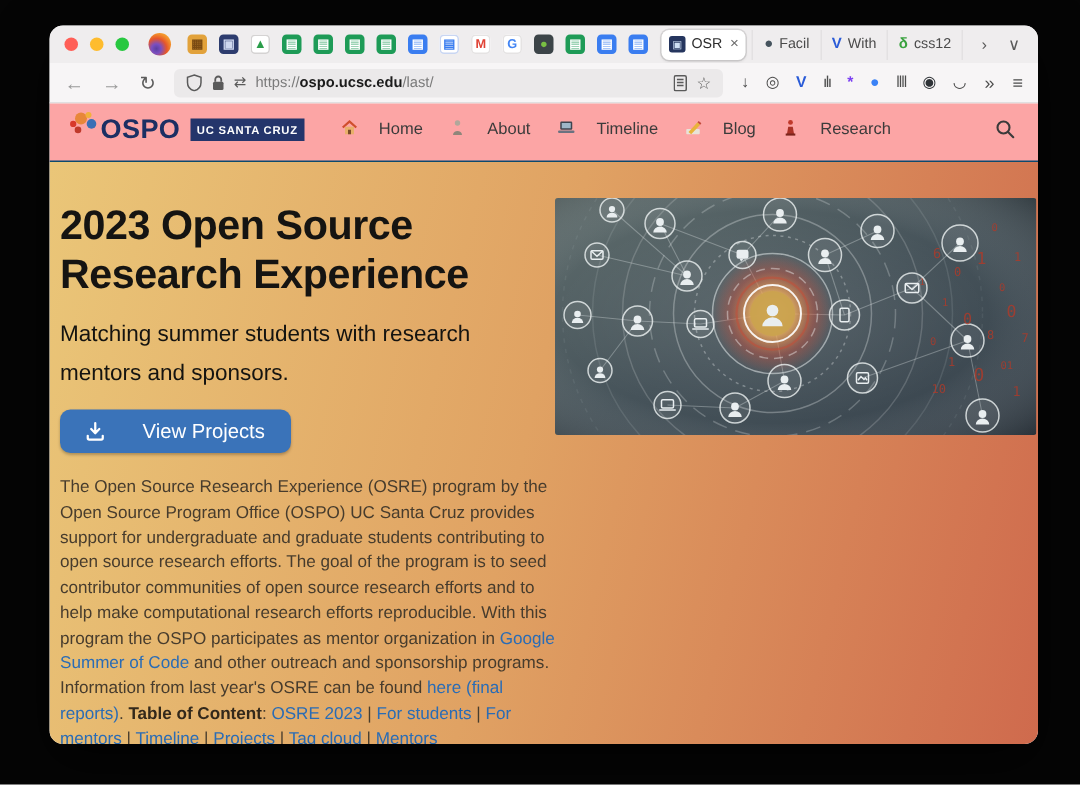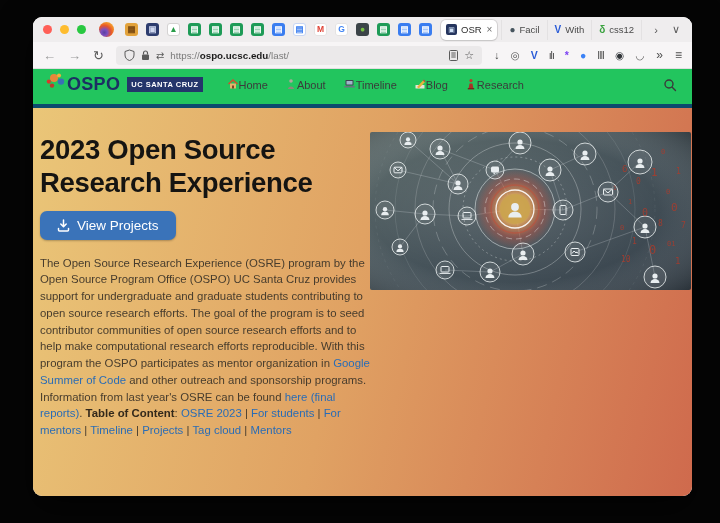--- a/index.html
+++ b/index.html
@@ -48,35 +48,35 @@
   .swap { color:#5a5a5a; font-size:10px; }
   .url-text { flex:1; font-size:9.8px; color:#7a7a7a; white-space:nowrap; overflow:hidden; }
   .url-text .host { color:#1c1c1c; font-weight:700;text-align:center; }
   .star { color:#5a5a5a; font-size:11px; }
   .ext { display:flex; align-items:center; gap:11px; }
   .ext-icon { font-size:10.5px; color:#4d4d4d; line-height:1; }
   .chrome-right { display:flex; align-items:center; gap:12px; color:#4d4d4d; }
   .chrome-right .ovf { font-size:12px; }
   .chrome-right .menu { font-size:12px; }
   
-  .site-header { height:39px; flex:none; background:#22c55e; display:flex; align-items:center;
-    padding:0 15px 4px 13px; border-bottom:4px solid #0c4a6e; }
+  .site-header { height:39px; flex:none; background:#fca5a5; display:flex; align-items:center;
+    padding:0 15px 4px 13px; border-bottom:1px solid #0c4a6e; }
   .logo { display:flex; align-items:center; gap:3px; margin-right:24px; }
   .logo-text { font-size:18px; font-weight:800; color:#1c2f63; letter-spacing:.3px; margin-left:-3px; }
   .logo-badge { background:#24356b; color:#fff; font-size:7.5px; font-weight:700; letter-spacing:.5px;
     padding:3px 4px; margin-left:4px; white-space:nowrap; }
   .site-nav { display:flex; align-items:center; gap:17px; }
-  .nav-item { display:flex; align-items:center; gap:0; font-size:11px; color:#3b3b3b; cursor:default; }
+  .nav-item { display:flex; align-items:center; gap:14px; font-size:11px; color:#3b3b3b; cursor:default; }
   .search-btn { margin-left:auto; display:flex; align-items:center; }
   
   .hero { flex:1; position:relative; padding:25px 0 0 7px;
     background:linear-gradient(103deg, #eac678 0%, #e0a263 48%, #cf6a4d 100%); }
   .hero h1 { font-size:27.5px; line-height:1.21; font-weight:700; color:#151412; letter-spacing:-.3px; width:318px; }
   .subtitle { margin-top:10px; font-size:15px; line-height:1.75; color:#141310; width:300px; }
-  .cta { margin-top:11px; display:inline-flex; align-items:center; gap:7px; background:#3a73b9; border:none;
+  .cta { margin-top:11px; display:inline-flex; align-items:center; gap:25px; background:#3a73b9; border:none;
     border-radius:7px; padding:7px 17px; color:#fff; font-size:13.5px; font-family:inherit;
     box-shadow:0 1px 2px rgba(0,0,0,.25); cursor:default; }
   .para { margin-top:15px; width:340px; font-size:11.4px; line-height:1.47; color:#473c2d; }
   .para .link { color:#2a6cb5; }
   .para .bold { font-weight:700; color:#33291b; }
   .hero-image { position:absolute; left:337px; top:24px; width:321px; height:158px; border-radius:2px; overflow:hidden; }
 </style>
 </head>
 <body>
 
@@ -234,20 +234,21 @@
     <div class="search-btn">
       <svg width="14" height="14" viewBox="0 0 14 14">
           <circle cx="6" cy="6" r="4" fill="none" stroke="#3a3a3a" stroke-width="1.4"></circle>
           <line x1="9.2" y1="9.2" x2="12.5" y2="12.5" stroke="#3a3a3a" stroke-width="1.4" stroke-linecap="round"></line>
         </svg>
     </div>
   </div>
 
   <div class="hero">
     <h1>2023 Open Source Research Experience</h1>
+    <p class="subtitle">Matching summer students with research mentors and sponsors.</p>
     <button class="cta">
       <svg width="13" height="13" viewBox="0 0 13 13">
           <path d="M6.5 1 V7.5 M3.8 5 L6.5 7.8 L9.2 5" stroke="#fff" stroke-width="1.5" fill="none" stroke-linecap="round" stroke-linejoin="round"></path>
           <path d="M1.5 9.5 V11 a1 1 0 0 0 1 1 H10.5 a1 1 0 0 0 1 -1 V9.5" stroke="#fff" stroke-width="1.5" fill="none" stroke-linecap="round"></path>
         </svg>
       <span>View Projects</span>
     </button>
     <p class="para" id="para"><span>The Open Source Research Experience (OSRE) program by the Open Source Program Office (OSPO) UC Santa Cruz provides support for undergraduate and graduate students contributing to open source research efforts. The goal of the program is to seed contributor communities of open source research efforts and to help make computational research efforts reproducible. With this program the OSPO participates as mentor organization in </span><span class="link">Google Summer of Code</span><span> and other outreach and sponsorship programs. Information from last year's OSRE can be found </span><span class="link">here</span><span> </span><span class="link">(final reports)</span><span>. </span><span class="bold">Table of Content</span><span>: </span><span class="link">OSRE 2023</span><span> | </span><span class="link">For students</span><span> | </span><span class="link">For mentors</span><span> | </span><span class="link">Timeline</span><span> | </span><span class="link">Projects</span><span> | </span><span class="link">Tag cloud</span><span> | </span><span class="link">Mentors</span></p>
 
     <div class="hero-image">

